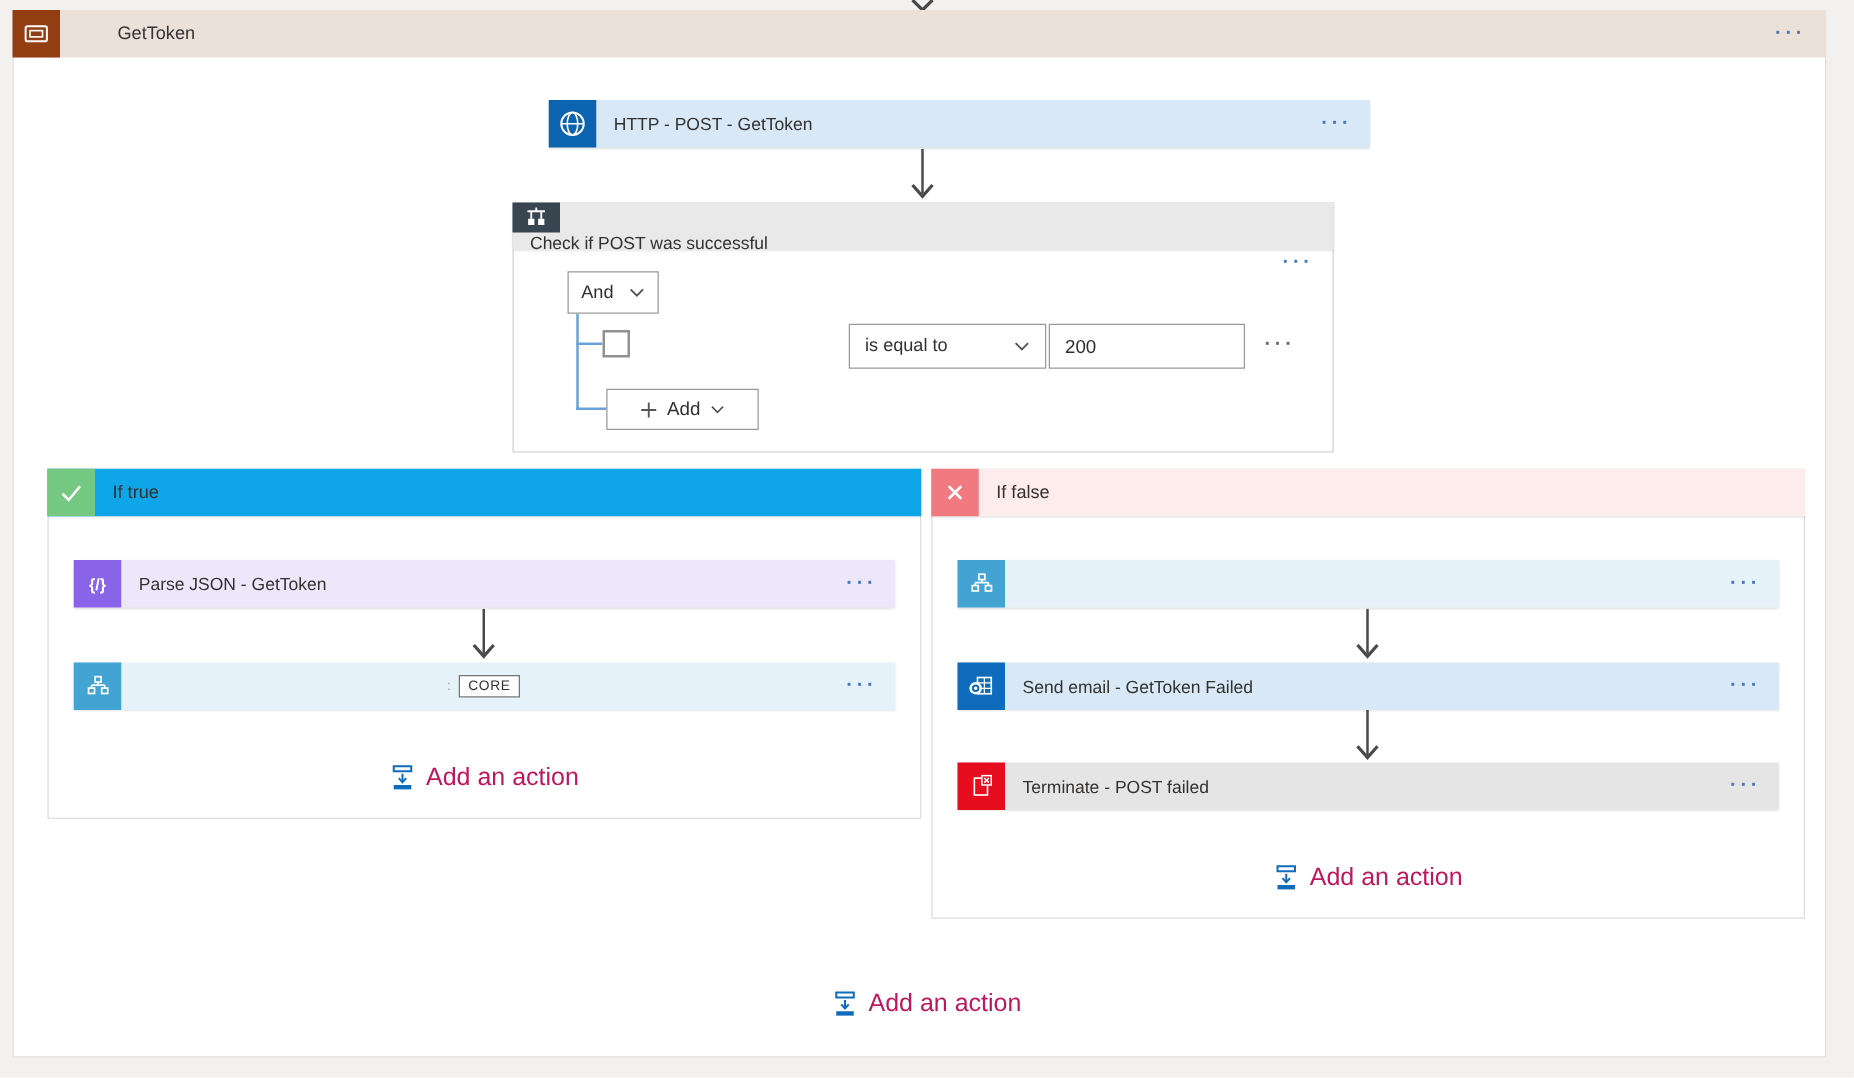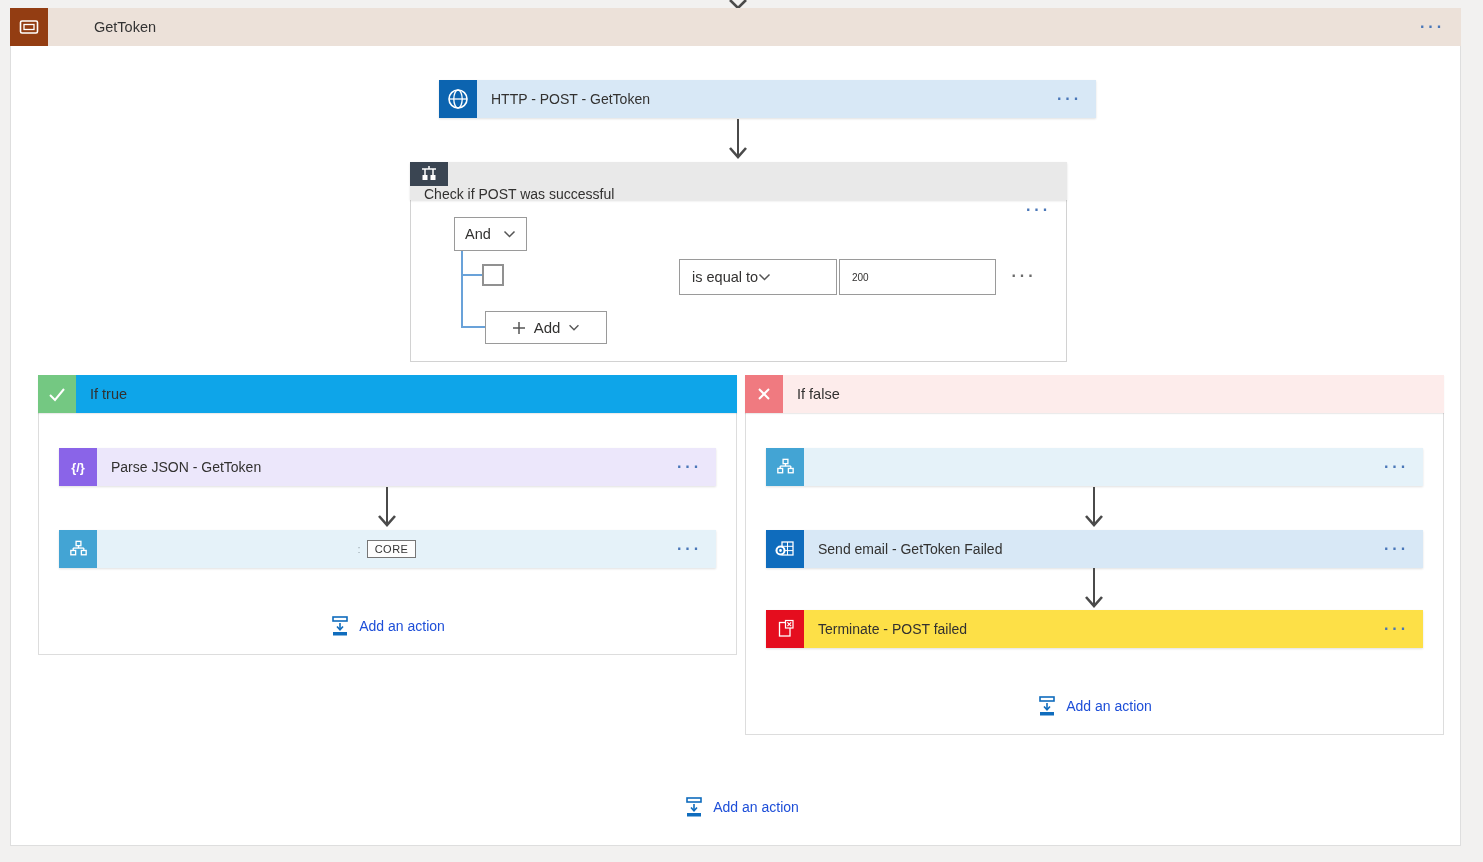--- a/index.html
+++ b/index.html
@@ -27,42 +27,42 @@
     box-shadow:0 1px 2px rgba(0,0,0,0.12); cursor:pointer; }
   .action-icon { width:38px; flex:none; display:flex; align-items:center; justify-content:center; }
   .action-label { flex:1; display:flex; align-items:center; padding-left:14px;
     font-size:14px; color:#323130; }
   .action-row .menu-dots { display:flex; align-items:center; padding-right:14px; margin-left:auto; }
 
   .bar-blue   { background:#d8e8f6; }
   .bar-gray   { background:#e9e9e9;flex-direction:column; }
   .bar-purple { background:#ece7fb; }
   .bar-teal   { background:#e5f2f9; }
-  .bar-pink   { background:#fde047; }
+  .bar-pink   { background:#e5e5e5; }
 
   .ic-http      { background:#0c64b0; }
   .ic-condition { background:#3a4552; }
   .ic-check     { background:#74c882; }
   .ic-x         { background:#f07a80; }
   .ic-parse     { background:#8a64e8; color:#fff; font-size:13px; font-weight:bold; }
   .ic-org       { background:#43a4d4; }
   .ic-outlook   { background:#0f6cbd; }
   .ic-terminate { background:#e50d1e; }
 
   
   .condition-card { position:absolute; left:410px; top:162px; width:657px; height:200px;
     background:#fff; border:1px solid #d2d2d2; }
   .condition-card .cond-header { position:absolute; left:-1px; top:-1px; width:657px; height:38px;
     display:flex; box-shadow:0 1px 2px rgba(0,0,0,0.12); }
   .dd-box { position:absolute; background:#fff; border:1px solid #9a9a9a;
     display:flex; align-items:center; font-size:14.5px; color:#323130; cursor:pointer; }
   .and-box { left:43px; top:54px; width:73px; height:34px; padding:0 10px; justify-content:space-between; }
-  .op-box  { left:268px; top:96px; width:158px; height:36px; padding:0 12px; }
+  .op-box  { left:268px; top:96px; width:158px; height:36px; padding:0 12px; justify-content:space-between; }
   .cond-input { position:absolute; left:428px; top:96px; width:157px; height:36px;
-    border:1px solid #9a9a9a; padding:0 12px; font-size:10px; color:#323130;
+    border:1px solid #9a9a9a; padding:0 12px; font-size:15px; color:#323130;
     font-family:"Liberation Sans", sans-serif; background:#fff; }
   .operand-box { position:absolute; left:110px; top:96px; width:157px; height:36px;
     border:1px solid #c6c6c6; background:#fff; display:flex; align-items:center; padding:3px; }
   .token-pill { display:flex; align-items:center; background:#c7e0f4; height:28px; flex:1; cursor:pointer; }
   .token-pill .tok-icon { width:28px; height:28px; flex:none; background:#0c64b0;
     display:flex; align-items:center; justify-content:center; }
   .token-pill .tok-label { padding:0 6px 0 10px; font-size:12.5px; color:#2b2b2b; white-space:nowrap; }
   .token-pill .tok-remove { padding:0 8px 0 2px; font-size:13px; color:#444; cursor:pointer; }
   .checkbox { position:absolute; left:71px; top:101px; width:22px; height:22px;
     background:#fff; border:2px solid #919191; cursor:pointer; }
@@ -76,22 +76,22 @@
     display:flex; align-items:center; justify-content:center; }
 
   
   .branch-card { position:absolute; background:#fff; border:1px solid #dddddd; }
   .branch-header { position:absolute; left:-1px; top:-1px; width:699px; height:38px;
     display:flex; box-shadow:0 1px 1px rgba(0,0,0,0.08); }
   .branch-header .action-label { font-size:14.5px; }
   .hdr-green { background:#0ea5e9;text-align:center; }
   .hdr-pink  { background:#fdeceb; }
 
-  .add-action { position:absolute; display:flex; align-items:center; justify-content:center;
-    gap:9px; color:#1d4ed8; font-size:14px; cursor:pointer; }
+  .add-action { position:absolute; display:flex; justify-content:center;
+    gap:9px; color:#be185d; font-size:20px; cursor:pointer; }
 
   .core-center { flex:1; display:flex; align-items:center; justify-content:center; gap:6px; }
   .core-hint { color:#9aa7ae; font-size:11px; }
   .core-badge { border:1px solid #767676; padding:2px 7px; font-size:11px; color:#333;
     background:#fdfdfd; letter-spacing:0.5px; }
 
   .flow-arrow { position:absolute; }
   svg { display:block; }
 </style>
 </head>

